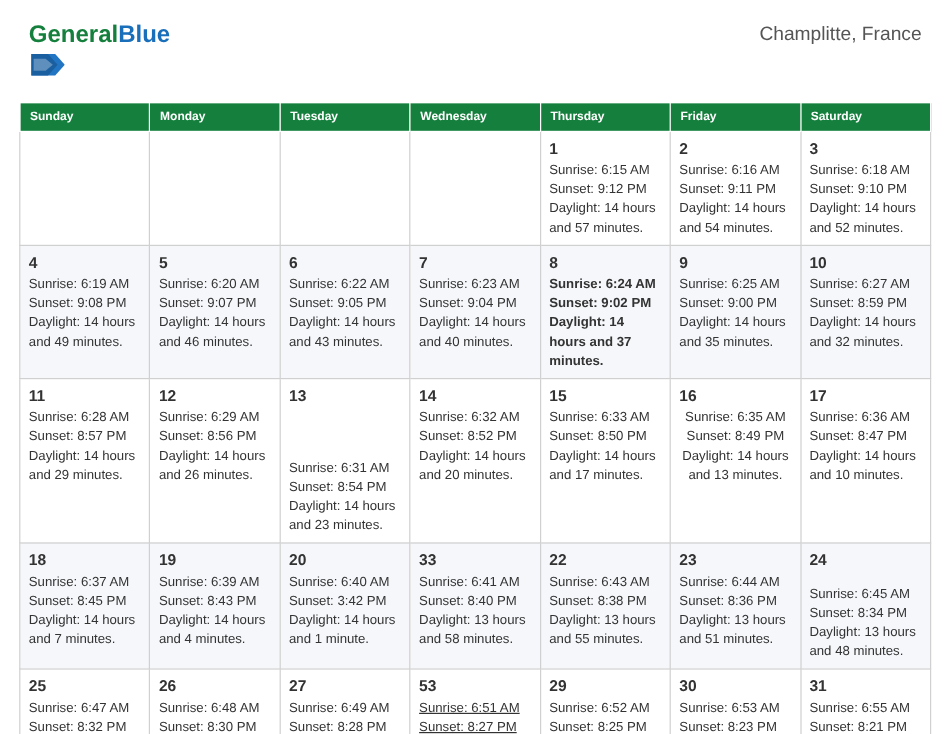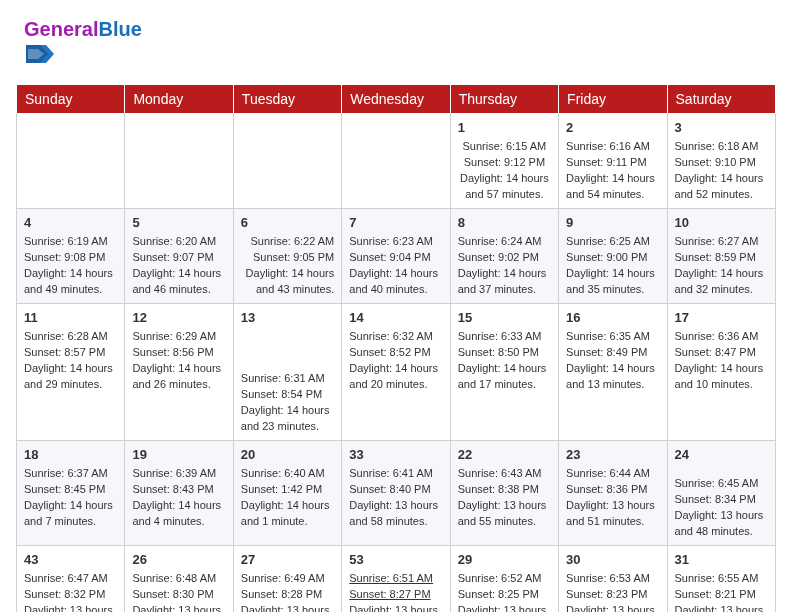--- a/index.html
+++ b/index.html
@@ -18,21 +18,21 @@
     }
     .logo {
       display: flex;
       align-items: center;
     }
     .logo-text {
       font-size: 20px;
       font-weight: bold;
       line-height: 1.1;
     }
-    .logo-general { color: #a21caf; }
+    .logo-general { color: #15803d; }
     .logo-blue { color: #1a6fba; }
     .logo-icon {
       width: 28px;
       height: 28px;
       margin-left: 2px;
     }
     .title-block {
       text-align: right;
     }
     .month-year {
@@ -46,26 +46,26 @@
       color: #555;
       margin-top: 2px;
     }
     .calendar {
       width: calc(100% - 32px);
       margin: 4px 16px 8px 16px;
       border-collapse: collapse;
       font-size: 11.5px;
     }
     .calendar th {
-      background: #b91c1c;
+      background: #15803d;
       color: #fff;
       text-align: left;
       padding: 6px 8px;
-      font-size: 14px;
-      font-weight: normal;
+      font-size: 10px;
+      font-weight: bold;
       border: 1px solid #fff;
     }
     .calendar td {
       vertical-align: top;
       padding: 5px 7px;
       border: 1px solid #d0d0d0;
       width: calc(100% / 7);
       min-height: 80px;
       background: #fff;
       color: #333;
@@ -115,20 +115,21 @@
       </div>
       
       <svg class="logo-icon" viewBox="0 0 28 18">
         <polygon points="0,0 20,0 28,9 20,18 0,18" fill="#2275c3"></polygon>
         <polygon points="0,0 14,0 22,9 14,18 0,18" fill="#1a5fa0"></polygon>
         <polygon points="2,4 12,4 18,9 12,14 2,14" fill="#fff" opacity="0.3"></polygon>
       </svg>
     </div>
   </div>
   <div class="title-block">
+    <div class="location">Champlitte, France</div>
   </div>
 </div>
 
 <table class="calendar">
   <thead>
     <tr>
     <th>Sunday</th>
         <th>Monday</th>
         <th>Tuesday</th>
         <th>Wednesday</th>
@@ -138,21 +139,21 @@
       </tr>
   </thead>
   <tbody id="calendar-body">
   <tr>
         <td class="empty-cell"></td>
         <td class="empty-cell"></td>
         <td class="empty-cell"></td>
         <td class="empty-cell"></td>
         <td>
           <span class="day-number">1</span>
-          <div class="day-info" style="white-space: pre-line; text-align: center;">Sunrise: 6:15 AM
+          <div class="day-info" style="white-space: pre-line;">Sunrise: 6:15 AM
 Sunset: 9:12 PM
 Daylight: 14 hours and 57 minutes.</div>
         </td>
         <td>
           <span class="day-number">2</span>
           <div class="day-info" style="white-space: pre-line;">Sunrise: 6:16 AM
 Sunset: 9:11 PM
 Daylight: 14 hours and 54 minutes.</div>
         </td>
         <td>
@@ -170,33 +171,33 @@
 Daylight: 14 hours and 49 minutes.</div>
         </td>
         <td>
           <span class="day-number">5</span>
           <div class="day-info" style="white-space: pre-line;">Sunrise: 6:20 AM
 Sunset: 9:07 PM
 Daylight: 14 hours and 46 minutes.</div>
         </td>
         <td>
           <span class="day-number">6</span>
-          <div class="day-info" style="white-space: pre-line; text-align: right;">Sunrise: 6:22 AM
+          <div class="day-info" style="white-space: pre-line;">Sunrise: 6:22 AM
 Sunset: 9:05 PM
 Daylight: 14 hours and 43 minutes.</div>
         </td>
         <td>
           <span class="day-number">7</span>
           <div class="day-info" style="white-space: pre-line;">Sunrise: 6:23 AM
 Sunset: 9:04 PM
 Daylight: 14 hours and 40 minutes.</div>
         </td>
         <td>
           <span class="day-number">8</span>
-          <div class="day-info" style="white-space: pre-line;">Sunrise: 6:24 AM
+          <div class="day-info" style="white-space: pre-line; font-weight: bold;">Sunrise: 6:24 AM
 Sunset: 9:02 PM
 Daylight: 14 hours and 37 minutes.</div>
         </td>
         <td>
           <span class="day-number">9</span>
           <div class="day-info" style="white-space: pre-line;">Sunrise: 6:25 AM
 Sunset: 9:00 PM
 Daylight: 14 hours and 35 minutes.</div>
         </td>
         <td>
@@ -232,21 +233,21 @@
 Daylight: 14 hours and 20 minutes.</div>
         </td>
         <td>
           <span class="day-number">15</span>
           <div class="day-info" style="white-space: pre-line;">Sunrise: 6:33 AM
 Sunset: 8:50 PM
 Daylight: 14 hours and 17 minutes.</div>
         </td>
         <td>
           <span class="day-number">16</span>
-          <div class="day-info" style="white-space: pre-line;">Sunrise: 6:35 AM
+          <div class="day-info" style="white-space: pre-line; text-align: center;">Sunrise: 6:35 AM
 Sunset: 8:49 PM
 Daylight: 14 hours and 13 minutes.</div>
         </td>
         <td>
           <span class="day-number">17</span>
           <div class="day-info" style="white-space: pre-line;">Sunrise: 6:36 AM
 Sunset: 8:47 PM
 Daylight: 14 hours and 10 minutes.</div>
         </td>
       </tr>
@@ -259,21 +260,21 @@
         </td>
         <td>
           <span class="day-number">19</span>
           <div class="day-info" style="white-space: pre-line;">Sunrise: 6:39 AM
 Sunset: 8:43 PM
 Daylight: 14 hours and 4 minutes.</div>
         </td>
         <td>
           <span class="day-number">20</span>
           <div class="day-info" style="white-space: pre-line;">Sunrise: 6:40 AM
-Sunset: 1:42 PM
+Sunset: 3:42 PM
 Daylight: 14 hours and 1 minute.</div>
         </td>
         <td>
           <span class="day-number">33</span>
           <div class="day-info" style="white-space: pre-line;">Sunrise: 6:41 AM
 Sunset: 8:40 PM
 Daylight: 13 hours and 58 minutes.</div>
         </td>
         <td>
           <span class="day-number">22</span>
@@ -289,21 +290,21 @@
         </td>
         <td>
           <span class="day-number">24</span>
           <div class="day-info" style="white-space: pre-line; margin-top: 12px;">Sunrise: 6:45 AM
 Sunset: 8:34 PM
 Daylight: 13 hours and 48 minutes.</div>
         </td>
       </tr>
       <tr>
         <td>
-          <span class="day-number">43</span>
+          <span class="day-number">25</span>
           <div class="day-info" style="white-space: pre-line;">Sunrise: 6:47 AM
 Sunset: 8:32 PM
 Daylight: 13 hours and 45 minutes.</div>
         </td>
         <td>
           <span class="day-number">26</span>
           <div class="day-info" style="white-space: pre-line;">Sunrise: 6:48 AM
 Sunset: 8:30 PM
 Daylight: 13 hours and 42 minutes.</div>
         </td>

